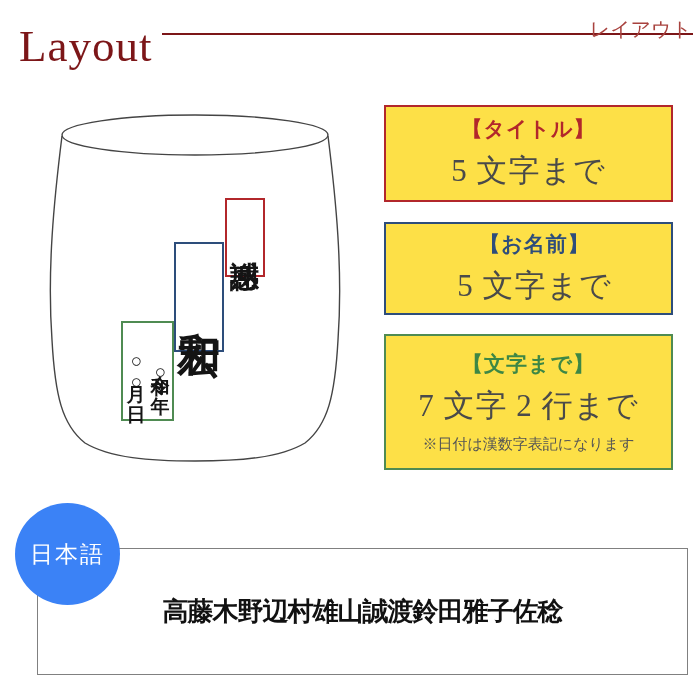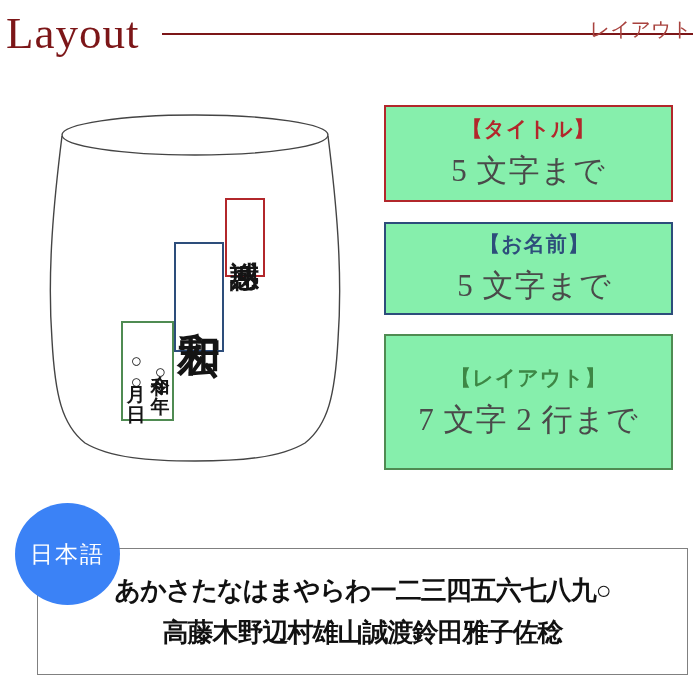--- a/index.html
+++ b/index.html
@@ -5,21 +5,21 @@
   html,body { margin:0; padding:0; }
   body {
     width:700px; height:700px; position:relative; overflow:hidden;
     background:#ffffff;
     font-family:"Liberation Serif", serif;
   }
   
   .hdr-title {
     position:absolute; left:6px; top:10px;
     font-size:45px; line-height:46px; font-weight:normal;
-    color:#7c1618; margin:0; letter-spacing:1px;
+    color:#7c1618; margin:13px; letter-spacing:1px;
   }
   .hdr-rule {
     position:absolute; left:162px; top:33px; width:531px; height:2px;
     background:#7c1618;
   }
   .hdr-sub {
     position:absolute; right:8px; top:16px;
     font-size:20px; color:#a8423e;
   }
   
@@ -39,21 +39,21 @@
   }
   .stamp-date {
     left:121px; top:321px; width:53px; height:100px;
     border:2px solid #4f8b52; font-size:19px;
   }
   .stamp-date div { line-height:24px; }
   
   .spec {
     position:absolute; left:384px; width:289px; box-sizing:border-box;
     display:flex; flex-direction:column; align-items:center; justify-content:center;
-    background:#86efac; text-align:center;
+    background:#fde047; text-align:center;
   }
   .spec-red   { top:105px; height:97px;  border:2px solid #b2272b; }
   .spec-blue  { top:222px; height:93px;  border:2px solid #2d4d7b;padding-left:12px; }
   .spec-green { top:334px; height:136px; border:2px solid #4f8b52; }
   .spec-heading { font-size:21px; font-weight:bold; letter-spacing:1px; }
   .spec-red  .spec-heading  { color:#b2272b; }
   .spec-blue .spec-heading  { color:#2d4d7b; }
   .spec-green .spec-heading { color:#3d8745; }
   .spec-limit { font-size:31px; color:#4a4a4a; margin-top:7px; letter-spacing:1px; }
   .spec-note  { font-size:15px; color:#555555; margin-top:8px; }
@@ -102,21 +102,21 @@
 
 <div class="spec spec-red">
   <div class="spec-heading">【タイトル】</div>
   <div class="spec-limit">5 文字まで</div>
 </div>
 <div class="spec spec-blue">
   <div class="spec-heading">【お名前】</div>
   <div class="spec-limit">5 文字まで</div>
 </div>
 <div class="spec spec-green">
-  <div class="spec-heading">【レイアウト】</div>
+  <div class="spec-heading">【文字まで】</div>
   <div class="spec-limit">7 文字 2 行まで</div>
+  <div class="spec-note">※日付は漢数字表記になります</div>
 </div>
 
 <div class="lang-badge">日本語</div>
 <div class="sample-box">
-  <div class="sample-line">あかさたなはまやらわ一二三四五六七八九○</div>
   <div class="sample-line">高藤木野辺村雄山誠渡鈴田雅子佐稔</div>
 </div>
 
 </body></html>

